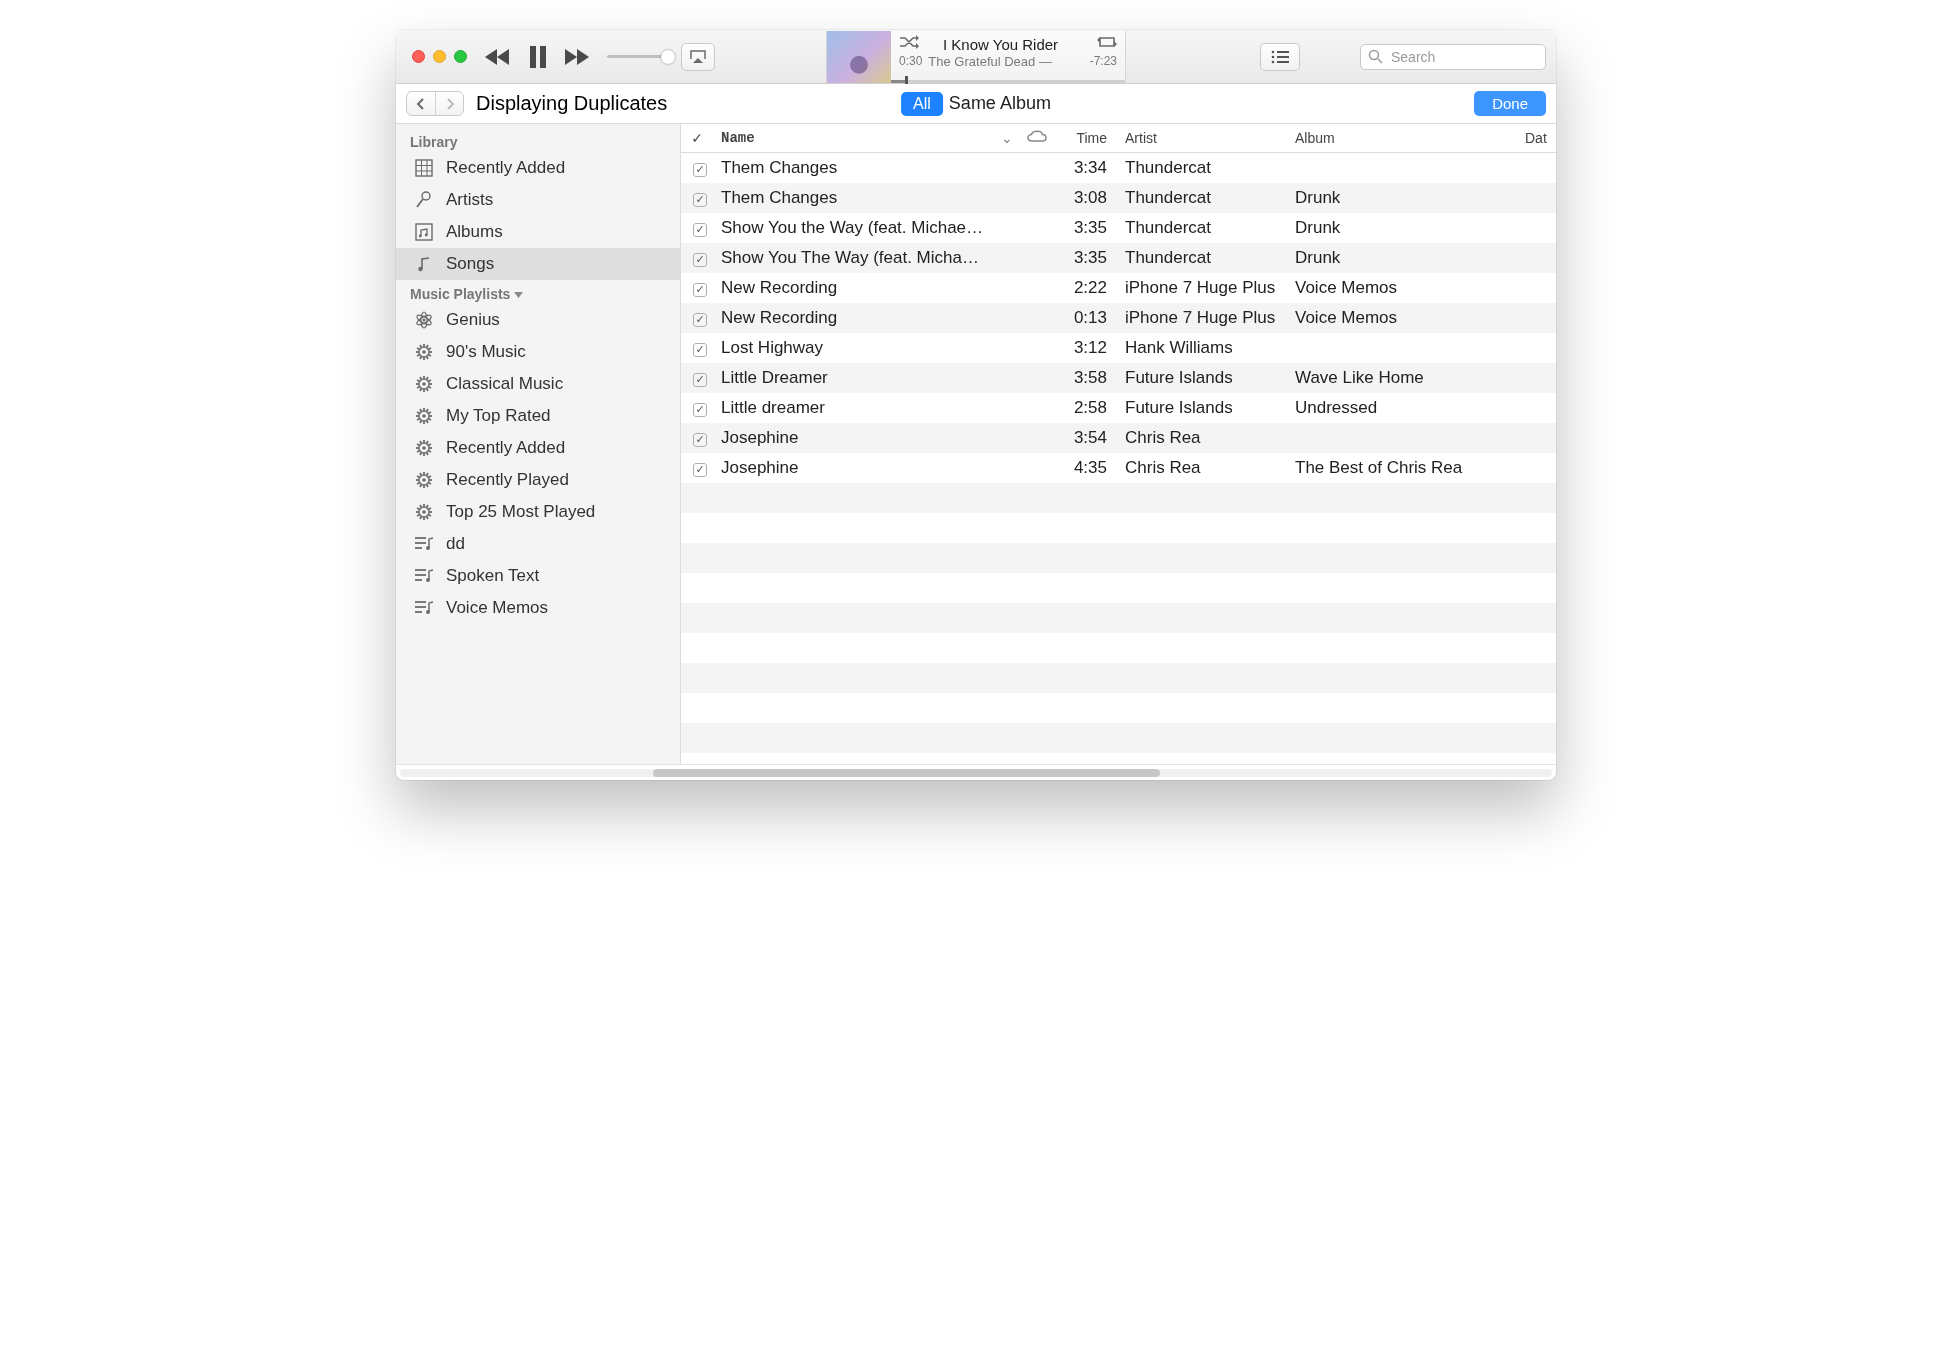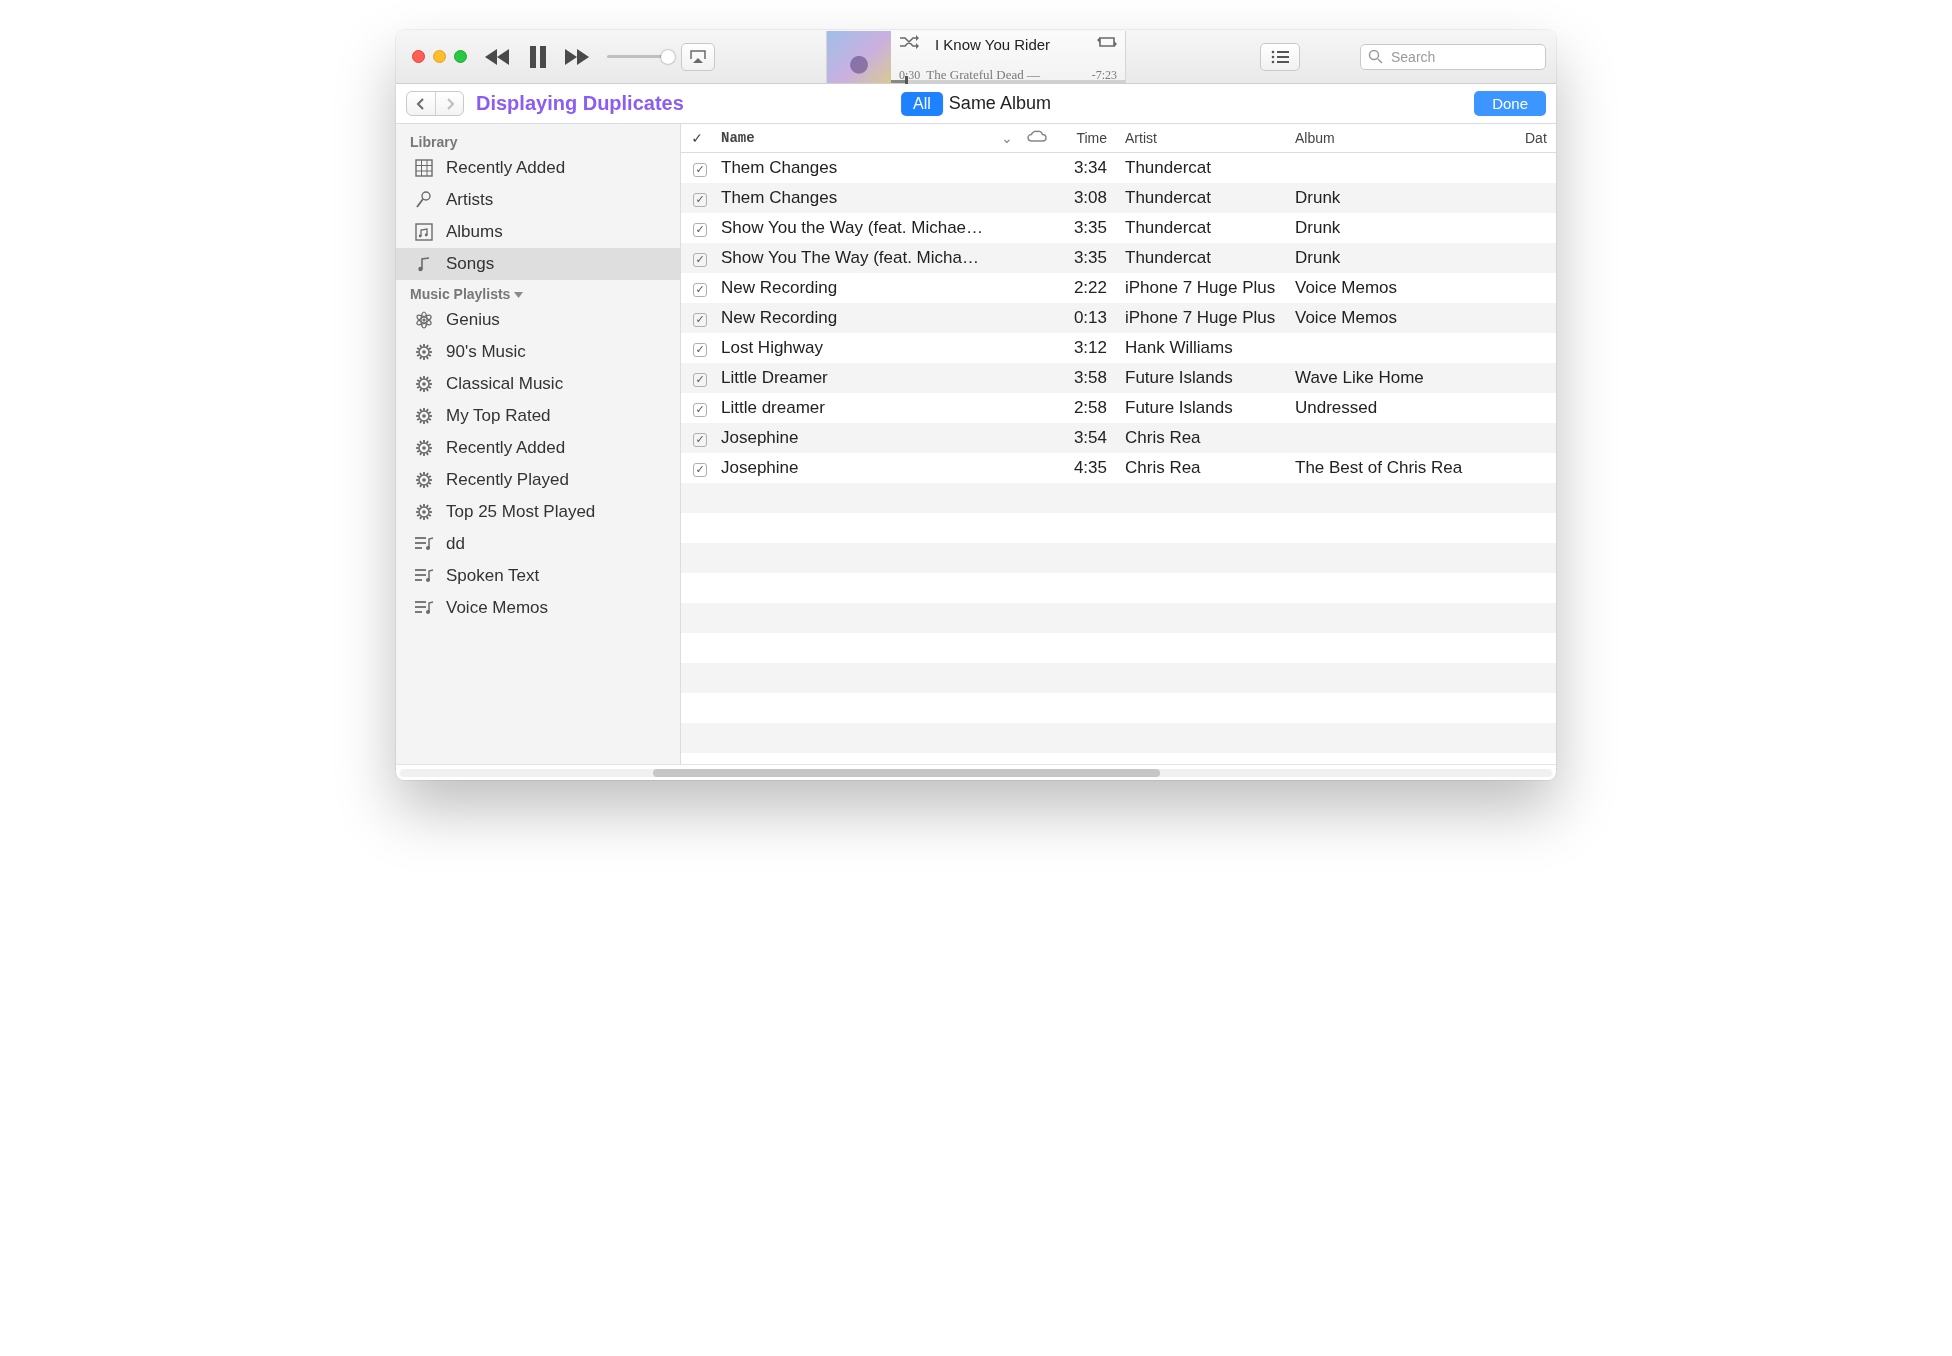--- a/index.html
+++ b/index.html
@@ -65,23 +65,23 @@
   .scrubber .art {
     width: 64px; height: 100%;
     background: linear-gradient(135deg, #9fbfe8 0%, #cab0e0 55%, #d9c98f 100%);
     position: relative;
   }
   .scrubber .art::after {
     content: ""; position: absolute; inset: 0;
     background: radial-gradient(circle at 50% 65%, rgba(60,40,100,0.45) 0 18%, transparent 20%);
   }
   .scrubber .info { flex: 1; position: relative; padding: 4px 8px 0 8px; color: #585858; }
-  .scrubber .row1 { display: flex; align-items: center; gap: 16px; }
+  .scrubber .row1 { display: flex; align-items: center; gap: 24px; }
   .scrubber .title-line { flex:1; color:#222; font-size:15px; white-space:nowrap; overflow:hidden; text-overflow:clip; }
-  .scrubber .row2 { display:flex; align-items:center; font-size:13px; color:#7a7a7a; margin-top:14px;font-family:Liberation Serif, serif; }
+  .scrubber .row2 { display:flex; align-items:flex-start; font-size:13px; color:#7a7a7a; margin-top:1px; }
   .scrubber .elapsed, .scrubber .remain { font-size:12px; color:#7a7a7a; }
   .scrubber .artist-line { flex:1; margin:0 6px; white-space:nowrap; overflow:hidden; }
   .scrubber .progress { position:absolute; left:0; right:0; bottom:0; height:3px; background:#d0d0d0; }
   .scrubber .progress .fill { height:100%; width:6%; background:#888; position:relative; }
   .scrubber .progress .fill::after { content:""; position:absolute; right:-3px; top:-4px; width:3px; height:11px; background:#555; }
 
   .list-btn {
     margin-left: auto;
     width: 40px; height: 28px; border-radius: 5px;
     background: linear-gradient(#ffffff,#f1f1f1);
@@ -110,21 +110,21 @@
     padding: 0 10px;
     position: relative;
     background:#fff;
   }
   .navpill {
     display:flex; border:1px solid #c9c9c9; border-radius:6px; overflow:hidden;
     height:25px; background:linear-gradient(#fff,#f3f3f3);
   }
   .navpill button { width:28px; border:none; background:transparent; display:flex; align-items:center; justify-content:center; color:#6b6b6b; cursor:pointer; }
   .navpill button + button { border-left:1px solid #d2d2d2; }
-  .page-title { margin-left:12px; font-size:20px; font-weight:700; color:#8b5cf6; }
+  .page-title { margin-left:12px; font-size:20px; font-weight:400; color:#000000; }
   .filter-seg { position:absolute; left:50%; transform:translateX(-50%); display:flex; gap:6px; align-items:center; }
   .seg-active {
     background:#1e82ff; color:#fff; font-size:16px; padding:3px 12px; border-radius:5px;
   }
   .seg-inactive { color:#222; font-size:18px; }
   .done-btn {
     margin-left:auto; background:#3d95ff; color:#fff; border:none;
     font-size:15px; padding:4px 18px; border-radius:5px; cursor:pointer;
   }
 

